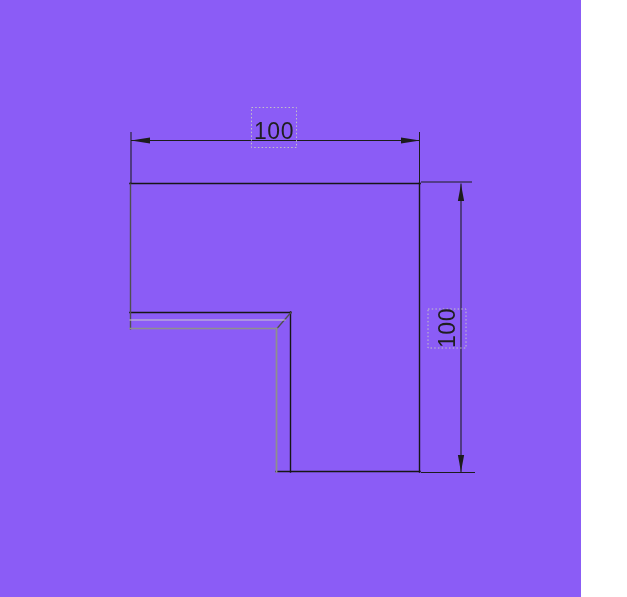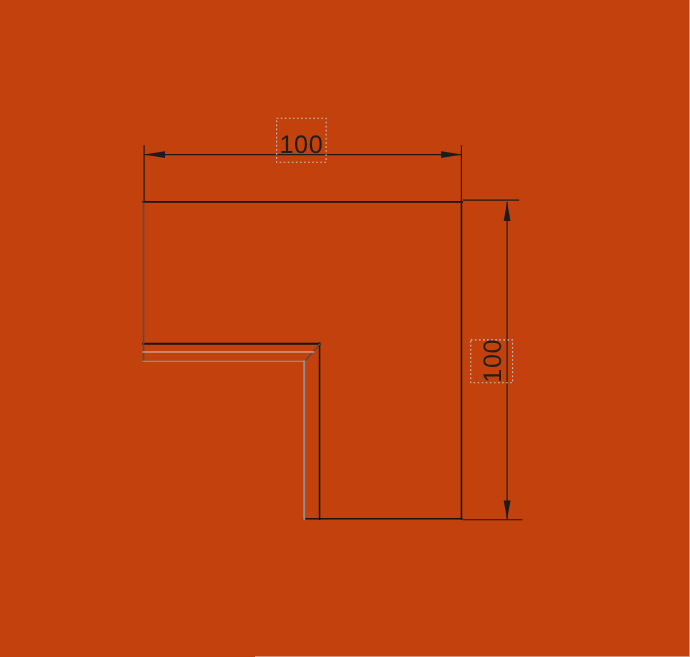--- a/index.html
+++ b/index.html
@@ -2,23 +2,23 @@
 <html><head>
 <meta charset="utf-8">
 <style>
   html, body {
     margin: 0;
     padding: 0;
     background: #ffffff;
   }
   .canvas {
     position: relative;
-    width: 627px;
+    width: 581px;
     height: 597px;
-    background: #c2410c;
+    background: #8b5cf6;
     overflow: hidden;
   }
   .canvas svg {
     position: absolute;
     left: 0;
     top: 0;
   }
   .dim-text {
     font-family: "Liberation Sans", sans-serif;
     font-size: 23px;

